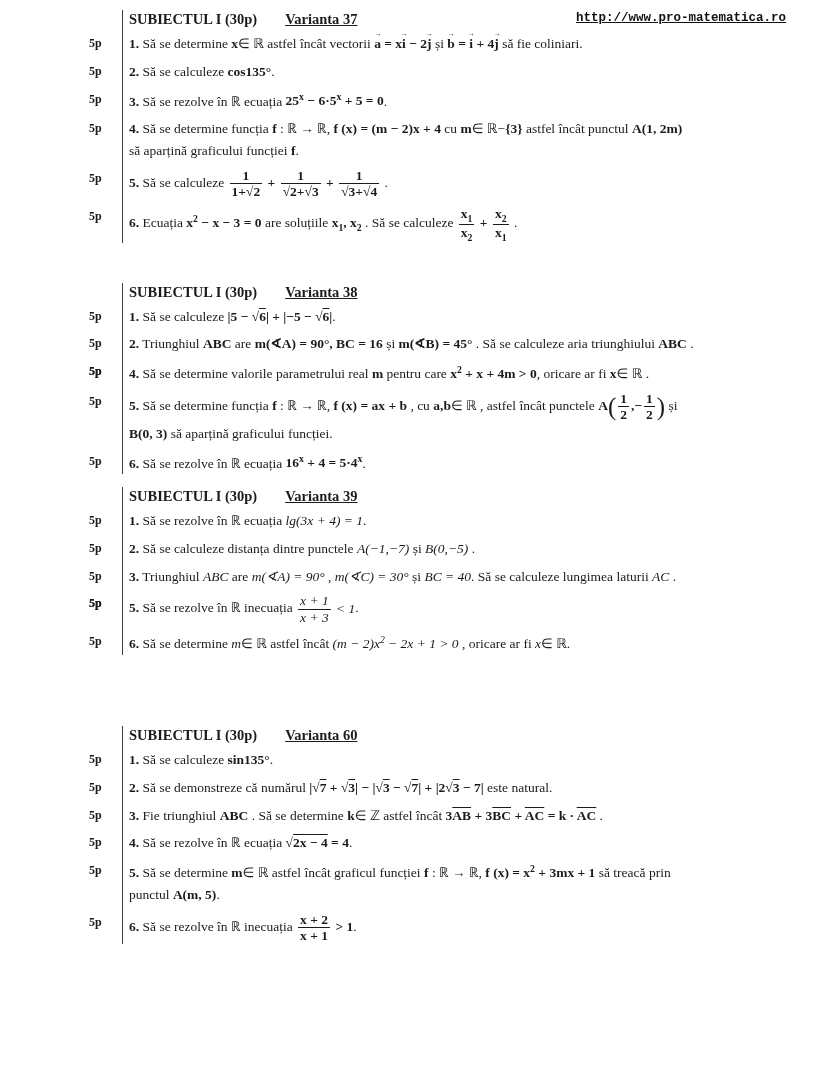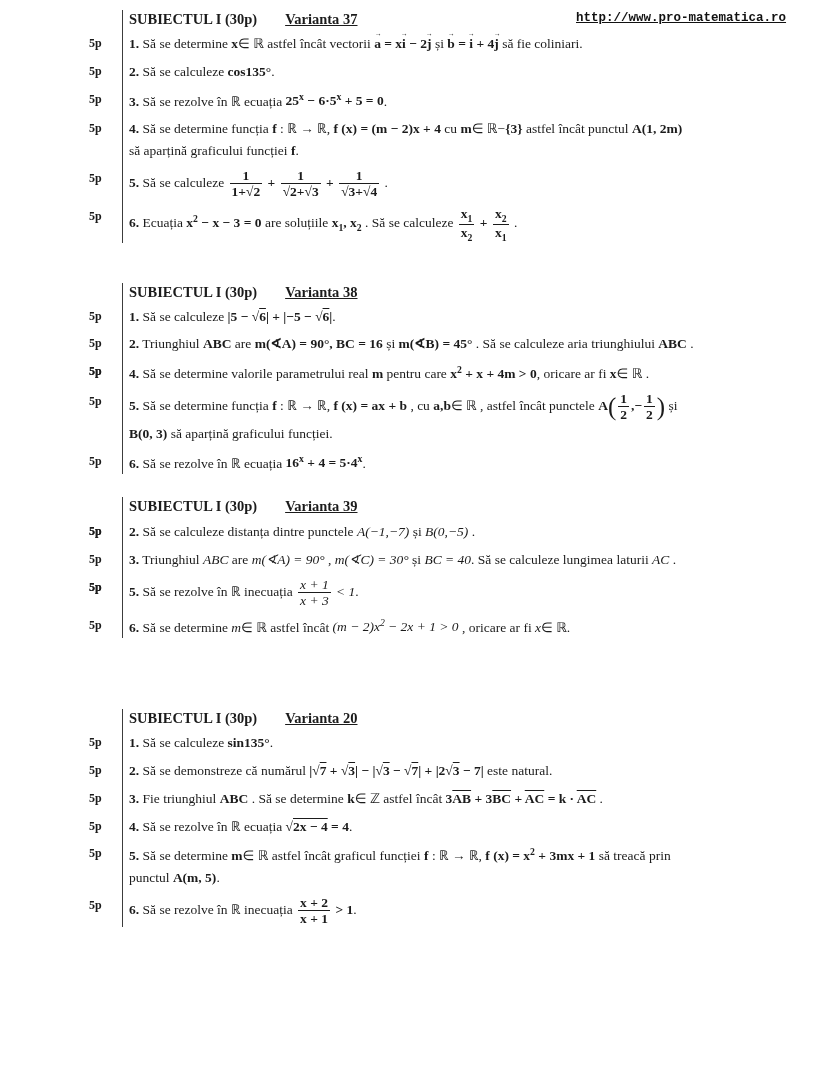--- a/index.html
+++ b/index.html
@@ -11,21 +11,21 @@
     position:absolute;top:11px;left:576px;
     font-family:Liberation Mono, monospace;font-weight:bold;font-size:12.5px;
     text-decoration:underline;color:#111;
   }
   .sections{padding-top:10px;}
   .section{
     margin-left:122px;margin-right:50px;
     border-left:1.4px solid #3c3c3c;padding-left:6px;
   }
   .section:nth-child(1){margin-bottom:40px;}
-  .section:nth-child(2){margin-bottom:23px;}
+  .section:nth-child(2){margin-bottom:13px;}
   .section:nth-child(3){margin-bottom:71px;}
   .sec-head{font-weight:bold;font-size:14.5px;margin:0 0 5px 0;padding-top:1px;}
   .variant{text-decoration:underline;margin-left:28px;}
   .item{position:relative;margin-bottom:6px;line-height:1.62;}
   .pts{position:absolute;left:-40px;top:1px;font-weight:bold;font-size:12px;}
   .ptext b{font-weight:bold;}
   .bm{font-weight:bold;}
   .im{font-style:italic;}
   .frac{
     display:inline-flex;flex-direction:column;align-items:center;
@@ -144,20 +144,21 @@
 </div>
   </section>
 
   <section class="section">
     <div class="sec-head">
       <span>SUBIECTUL I (30p)</span><span class="variant">Varianta 39</span>
     </div>
     <div>
   <div class="item">
     <span class="pts">5p</span>
+    <span class="ptext"><b>1.</b> Să se rezolve în ℝ ecuația <span class="im">lg(3x + 4) = 1</span>.</span>
   </div>
 
   <div class="item">
     <span class="pts">5p</span>
     <span class="ptext"><b>2.</b> Să se calculeze distanța dintre punctele <span class="im">A(−1,−7)</span> și <span class="im">B(0,−5)</span> .</span>
   </div>
 
   <div class="item">
     <span class="pts">5p</span>
     <span class="ptext"><b>3.</b> Triunghiul <span class="im">ABC</span> are <span class="im">m(∢A) = 90°</span> , <span class="im">m(∢C) = 30°</span> și <span class="im">BC = 40</span>. Să se calculeze lungimea laturii <span class="im">AC</span> .</span>
@@ -177,21 +178,21 @@
 
   <div class="item">
     <span class="pts">5p</span>
     <span class="ptext"><b>6.</b> Să se determine <span class="im">m</span>∈ ℝ astfel încât <span class="im">(m − 2)x<sup>2</sup> − 2x + 1 &gt; 0</span> , oricare ar fi <span class="im">x</span>∈ ℝ.</span>
   </div>
 </div>
   </section>
 
   <section class="section">
     <div class="sec-head">
-      <span>SUBIECTUL I (30p)</span><span class="variant">Varianta 20</span>
+      <span>SUBIECTUL I (30p)</span><span class="variant">Varianta 60</span>
     </div>
     <div>
   <div class="item">
     <span class="pts">5p</span>
     <span class="ptext"><b>1.</b> Să se calculeze <span class="bm">sin135°</span>.</span>
   </div>
 
   <div class="item">
     <span class="pts">5p</span>
     <span class="ptext"><b>2.</b> Să se demonstreze că numărul <span class="bm">|√<span class="ov">7</span> + √<span class="ov">3</span>| − |√<span class="ov">3</span> − √<span class="ov">7</span>| + |2√<span class="ov">3</span> − 7|</span> este natural.</span>

